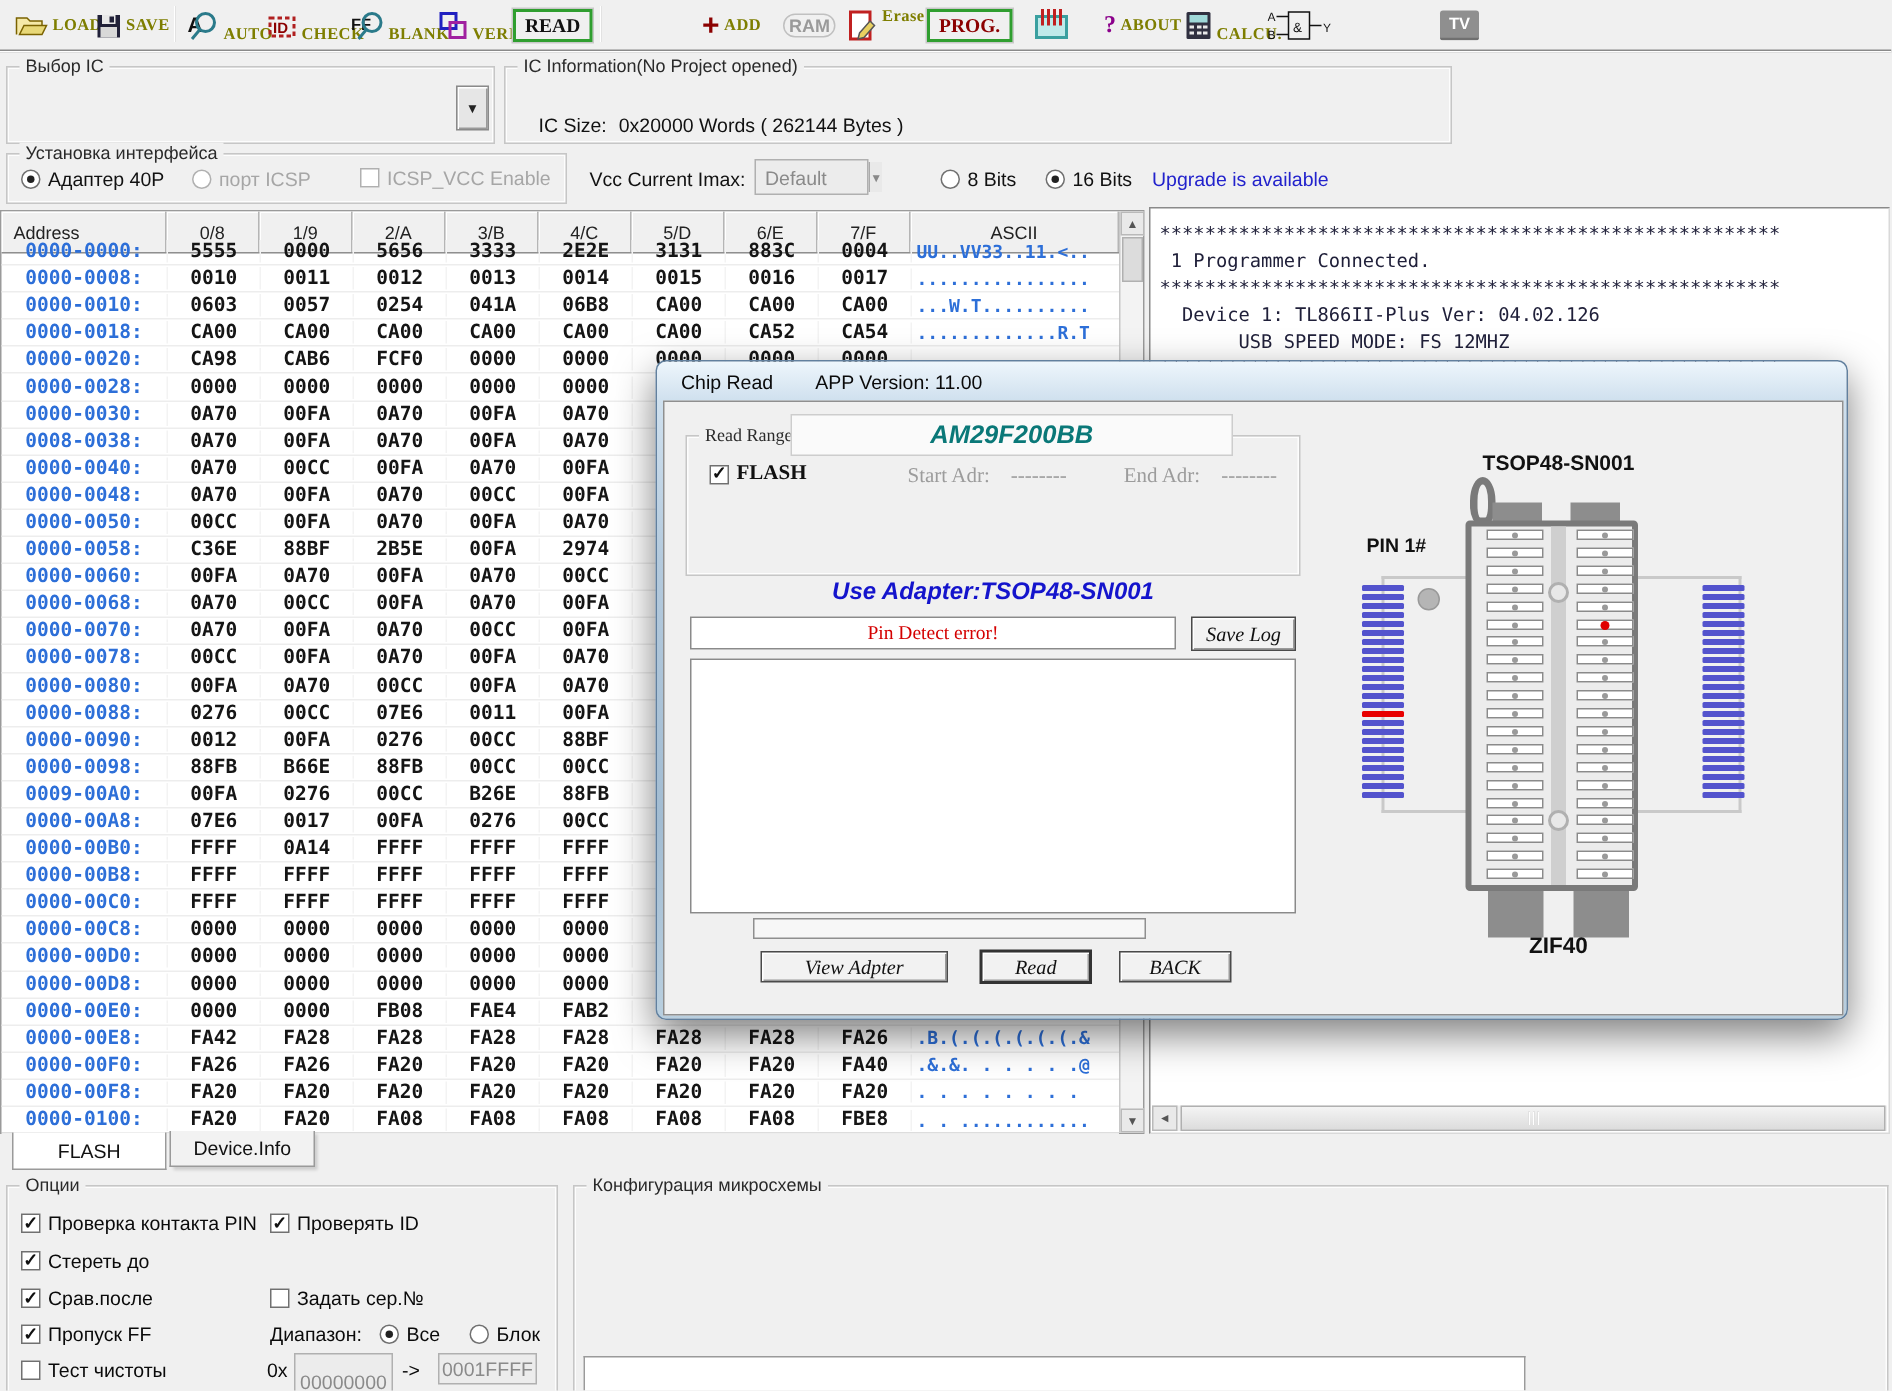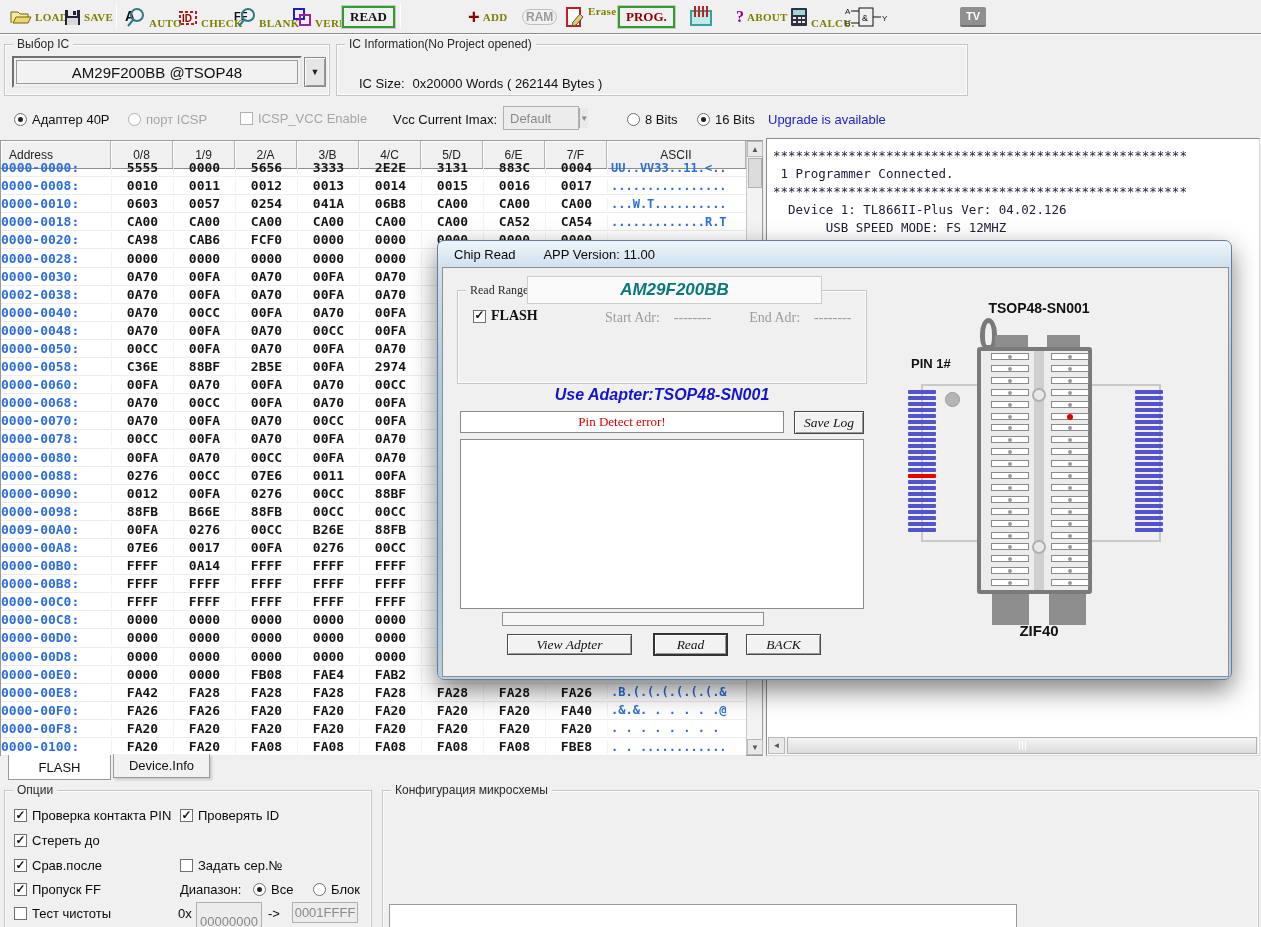--- a/index.html
+++ b/index.html
@@ -45,21 +45,21 @@
   .dis-text { color:#a6a6a6; }
   .link { color:#2222cc; }
 
   
   .hex-wrap { position:absolute; left:0; top:140px; width:763px; height:616px; background:#fff; border:1px solid #9a9a9a; }
   .hx-head { position:absolute; left:0; top:0; width:745px; height:28px; display:flex; background:#f0f0f0; border-bottom:1px solid #8f8f8f; }
   .hx-h { border-right:1px solid #b5b5b5; box-shadow:inset 1px 1px 0 #fff; font-size:12px; color:#222; display:flex; align-items:center; justify-content:center; }
   .hx-h:first-child { justify-content:flex-start; padding-left:8px; }
   .hx-body { position:absolute; left:0; top:18px; width:745px; height:597px; display:flex; flex-direction:column; }
   .hx-row { flex:1; display:flex; border-bottom:1px solid #ededed; font-family:"DejaVu Sans Mono",monospace; font-weight:bold; font-size:13px; align-items:center; }
-  .hx-a { width:110px; color:#2d6fd8; text-align:left; }
+  .hx-a { width:110px; color:#2d6fd8; text-align:center; }
   .hx-v { width:62px; color:#151515; text-align:center; border-left:1px solid #f3f3f3; }
   .hx-s { width:139px; color:#2d6fd8; white-space:pre; padding-left:3px; border-left:1px solid #f3f3f3; font-size:12px; }
   .c0{width:110px;} .c1,.c2,.c3,.c4,.c5,.c6,.c7,.c8{width:62px;} .c9{width:139px;}
   .vscroll { position:absolute; right:0; top:0; width:16px; height:614px; background:#f3f3f3; border-left:1px solid #c8c8c8; }
   .sc-btn { position:absolute; left:0; width:16px; height:16px; background:#e9e9e9; border:1px solid #b9b9b9; color:#555; font-size:8px; display:flex; align-items:center; justify-content:center; }
   .sc-thumb { position:absolute; left:1px; top:17px; width:14px; height:30px; background:#dcdcdc; border:1px solid #b0b0b0; }
 
   
   .log-panel { position:absolute; left:766px; top:138px; width:494px; height:618px; background:#fff; border:1px solid; border-color:#8a8a8a #d9d9d9 #d9d9d9 #8a8a8a; }
   .log-pre { position:absolute; left:6px; top:8px; font-family:"DejaVu Sans Mono",monospace; font-size:12.5px; line-height:18px; color:#20203a; white-space:pre; }
@@ -232,35 +232,35 @@
     </div>
     <div class="tb-item" style="left:960px">
       <span class="tv-box">TV</span>
     </div>
   </div>
   <div class="tb-rule"></div>
 
   <div class="group" style="left:4px; top:44px; width:326px; height:52px;">
     <span class="legend">Выбор IC</span>
   </div>
-  <div class="combo-main">
-    <div class="combo-inner">AM29F200BB  @TSOP48</div>
-  </div>
   <div class="drop-btn">
       <span>▼</span>
     </div>
 
   <div class="group" style="left:336px; top:44px; width:632px; height:52px;">
     <span class="legend">IC Information(No Project opened)</span>
     <div style="position:absolute; left:22px; top:31px; display:flex; gap:8px;">
       <span>IC Size:</span>
       <span>0x20000 Words ( 262144 Bytes )</span>
     </div>
   </div>
 
+  <div class="group" style="left:4px; top:102px; width:374px; height:34px;">
+    <span class="legend">Установка интерфейса</span>
+  </div>
   <div class="ctl-row" style="left:14px; top:112px;">
     <span class="rb on"></span>
     <span>Адаптер 40P</span>
   </div>
   <div class="ctl-row" style="left:128px; top:112px;">
     <span class="rb dis"></span>
     <span class="dis-text">порт ICSP</span>
   </div>
   <div class="ctl-row" style="left:240px; top:111px;">
     <span class="cb dis"></span>
@@ -377,21 +377,21 @@
           <div class="hx-v">00FA</div>
           <div class="hx-v">0A70</div>
           <div class="hx-v">00FA</div>
           <div class="hx-v">0A70</div>
           <div class="hx-v">00</div>
           <div class="hx-v"></div>
           <div class="hx-v"></div>
           <div class="hx-s"></div>
         </div>
         <div class="hx-row">
-          <div class="hx-a">0002-0038:</div>
+          <div class="hx-a">0008-0038:</div>
           <div class="hx-v">0A70</div>
           <div class="hx-v">00FA</div>
           <div class="hx-v">0A70</div>
           <div class="hx-v">00FA</div>
           <div class="hx-v">0A70</div>
           <div class="hx-v">00</div>
           <div class="hx-v"></div>
           <div class="hx-v"></div>
           <div class="hx-s"></div>
         </div>

